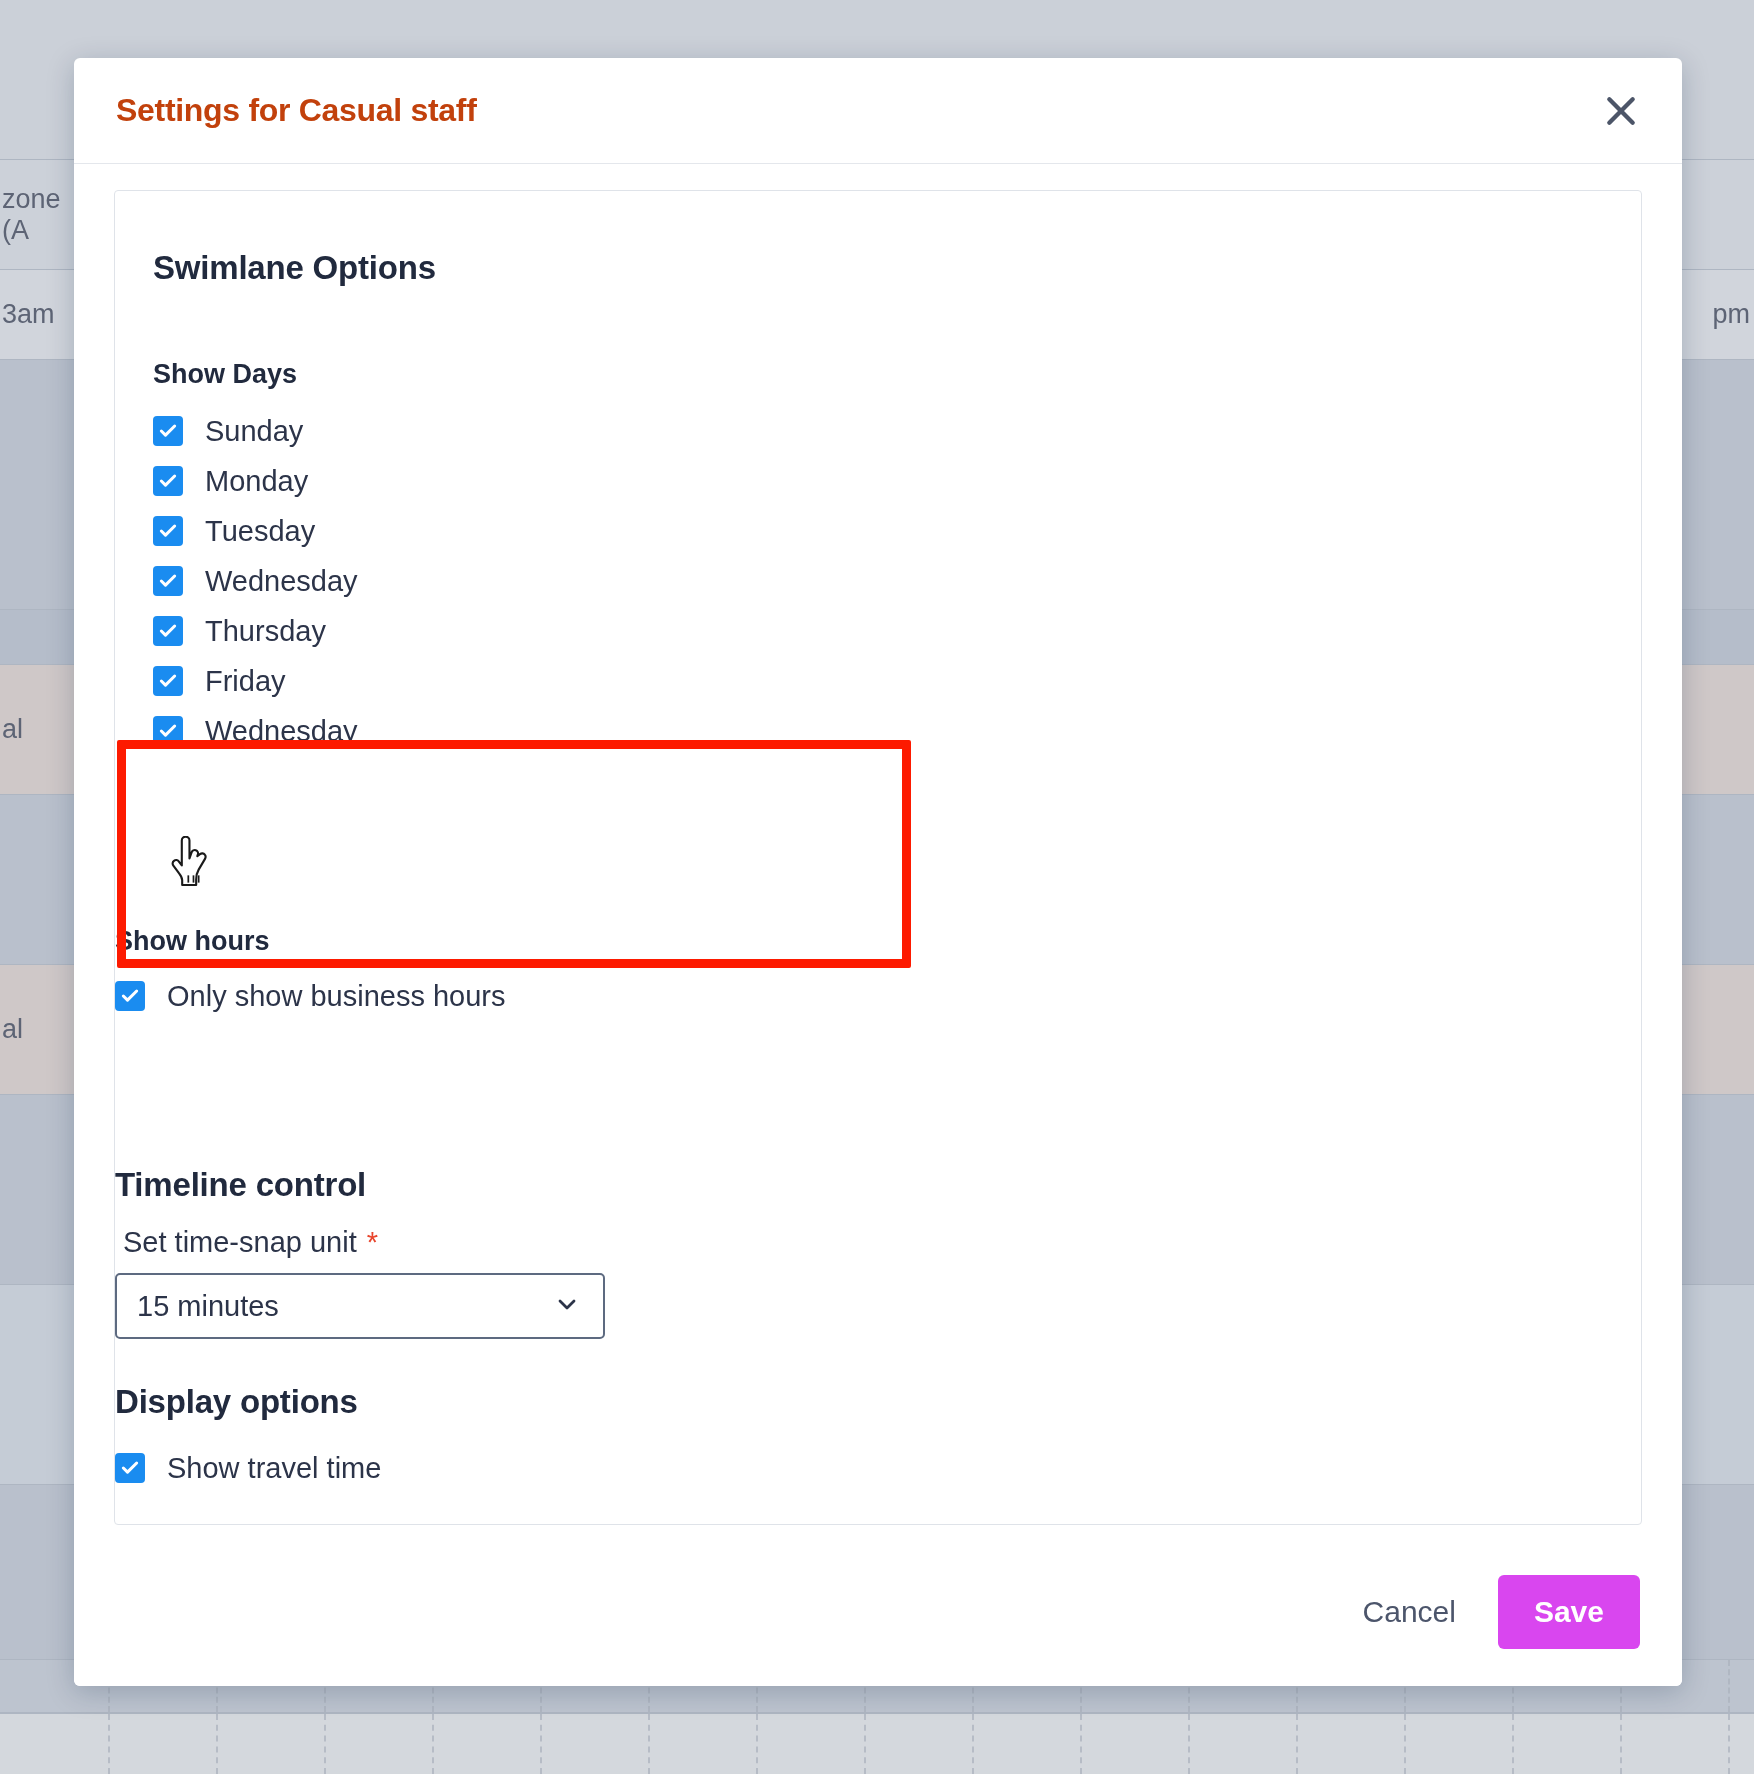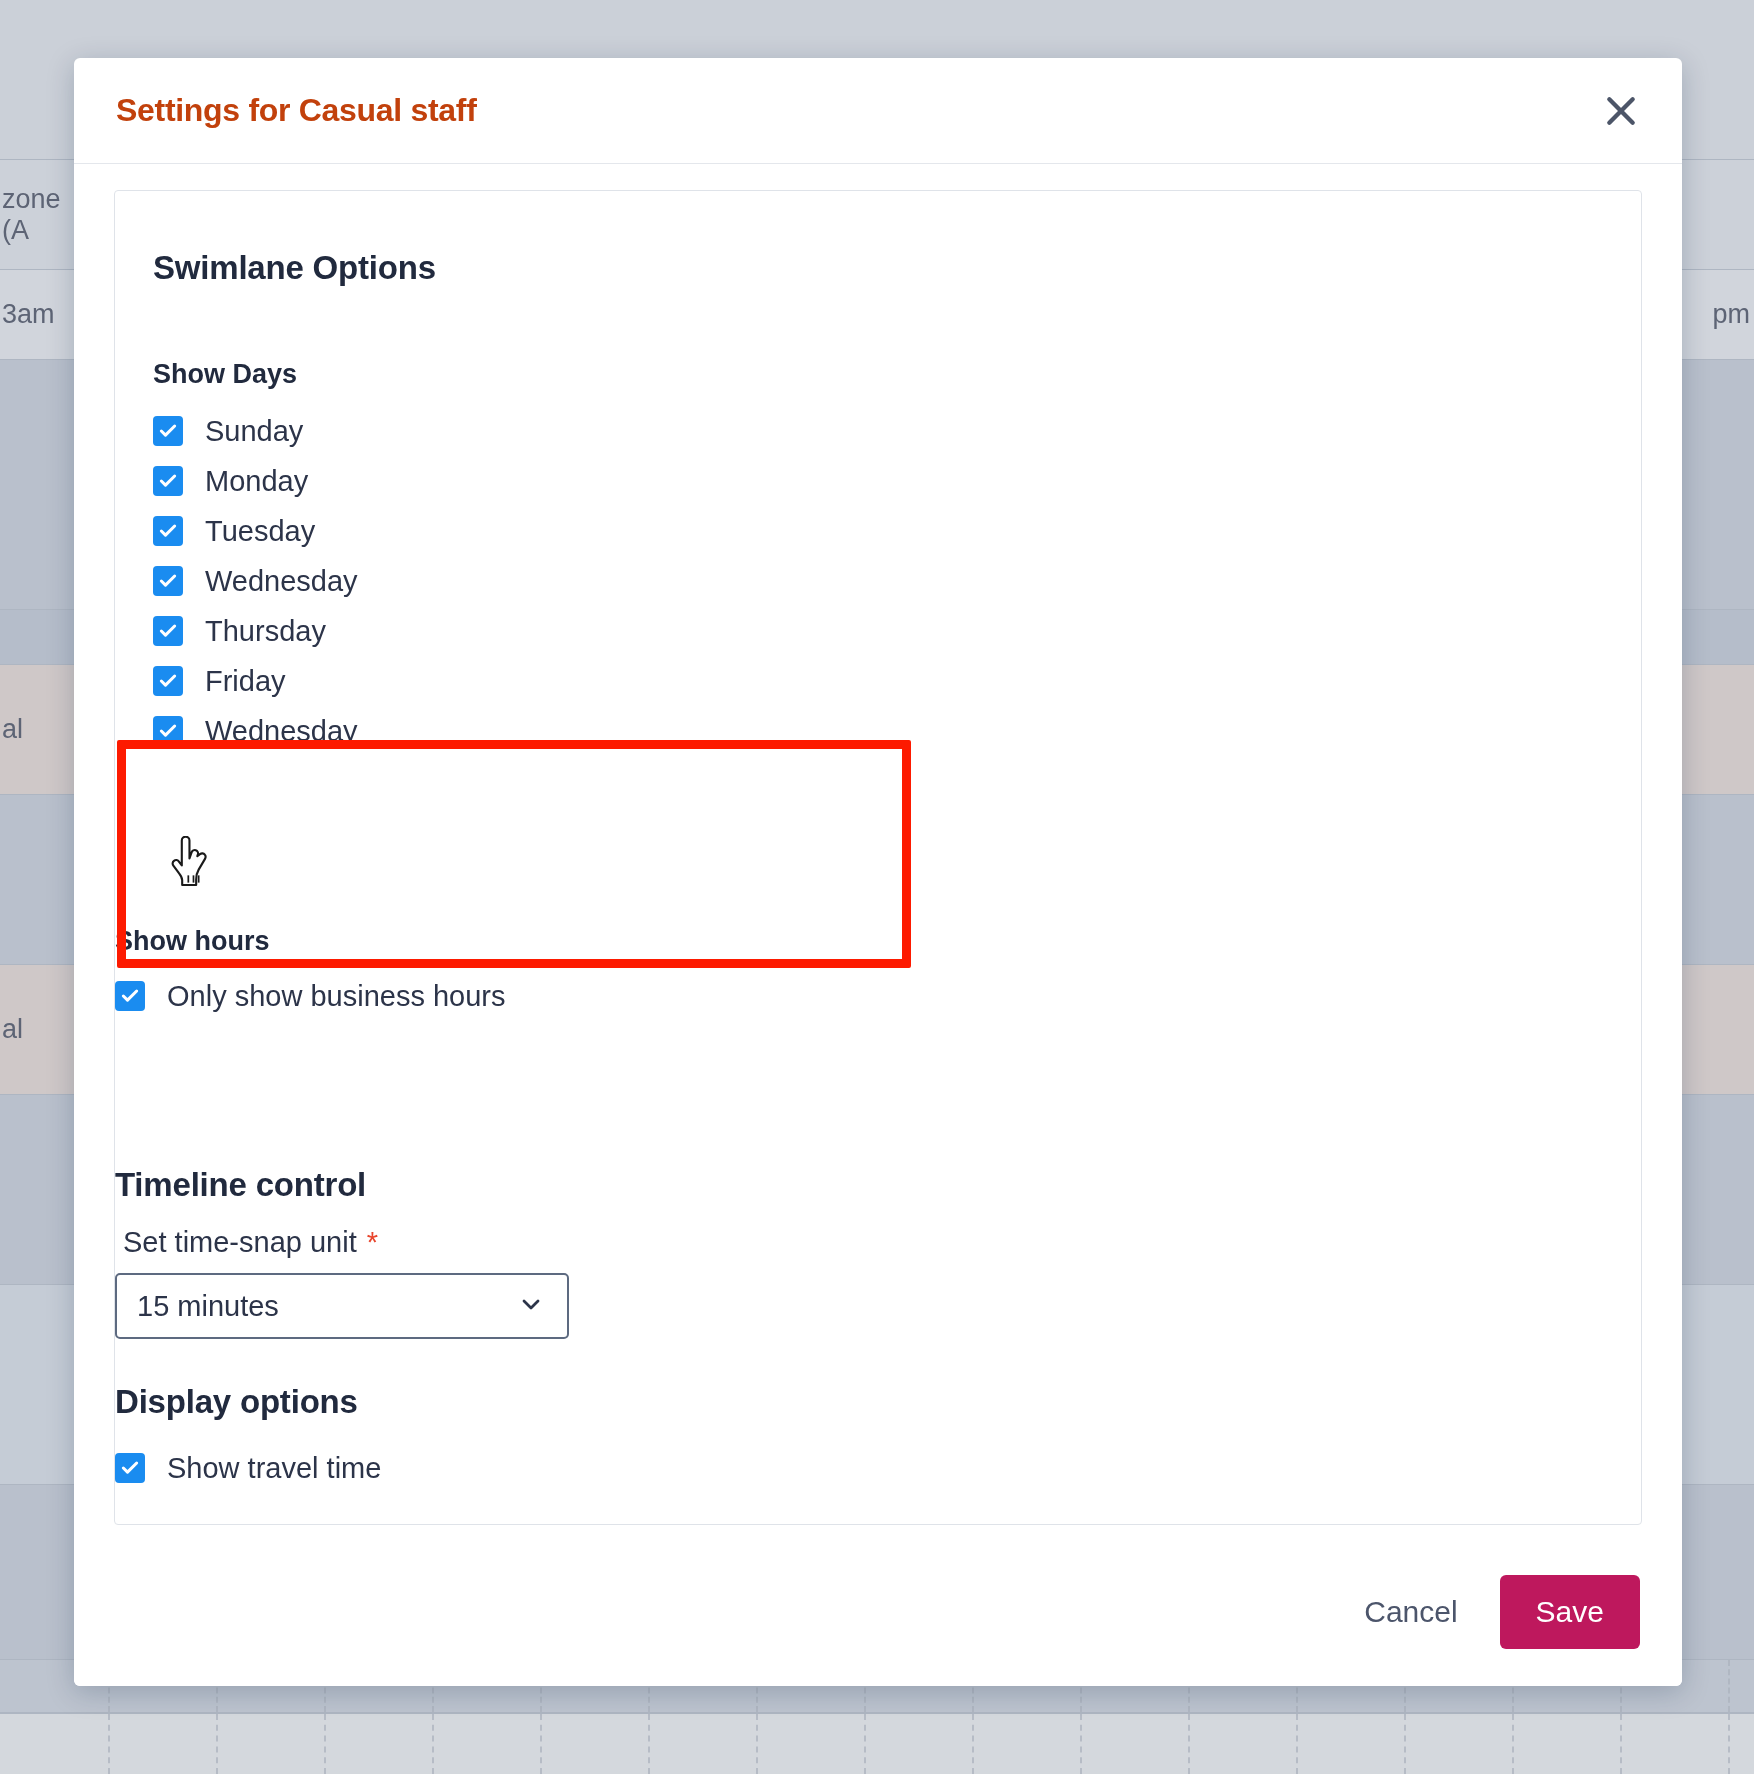--- a/index.html
+++ b/index.html
@@ -180,21 +180,21 @@
   #snap-label-row {
     display: flex; align-items: baseline;
     font-size: 29px; color: #2c3449;
     margin-bottom: 14px;
     margin-left: 8px;
   }
   .req-star { color: #e8452c; margin-left: 10px; font-size: 29px; }
 
   .select-box {
     position: relative;
-    width: 454px; height: 66px;
+    width: 490px; height: 66px;
     border: 2px solid #5d6a80;
     border-radius: 5px;
     background: #fff;
     display: flex; align-items: center;
     padding-left: 20px;
     cursor: pointer;
   }
   .select-box .val { font-size: 29px; color: #2c3449; }
   .select-box .chev {
     position: absolute; right: 22px; top: 50%;
@@ -443,21 +443,21 @@
               <span class="check-label">Show travel time</span>
             </div>
           </div>
       </div>
 
     </div>
   </div>
 
   <div class="modal-footer">
     <button class="btn-cancel">Cancel</button>
-    <button class="btn-save" style="background: #be185d;">Save</button>
+    <button class="btn-save" style="background: #d946ef; font-weight: bold;">Save</button>
   </div>
 </div>
 
 <div id="red-box" style="border-color: rgb(253, 26, 0);"></div>
 <div id="cursor">
   <svg width="46" height="58" viewBox="0 0 24 30">
     <path d="M7.2 2.2c0-1.1 0.9-2 2-2s2 0.9 2 2v9.4l1.1-3.2c0.3-0.9 1.3-1.4 2.2-1.1
              0.9 0.3 1.4 1.3 1.1 2.2l-0.3 0.9 1.4-1.1c0.8-0.6 1.9-0.5 2.5 0.3
              0.5 0.6 0.5 1.5 0.1 2.2l-3.3 5.6c-1 1.7-1.3 3.2-1.3 5.1v2.9H7.4v-2.4
              c0-1.4-0.6-2.3-1.6-3.6l-3-4.1c-0.6-0.8-0.5-1.9 0.3-2.5 0.8-0.6 1.9-0.5 2.5 0.3

